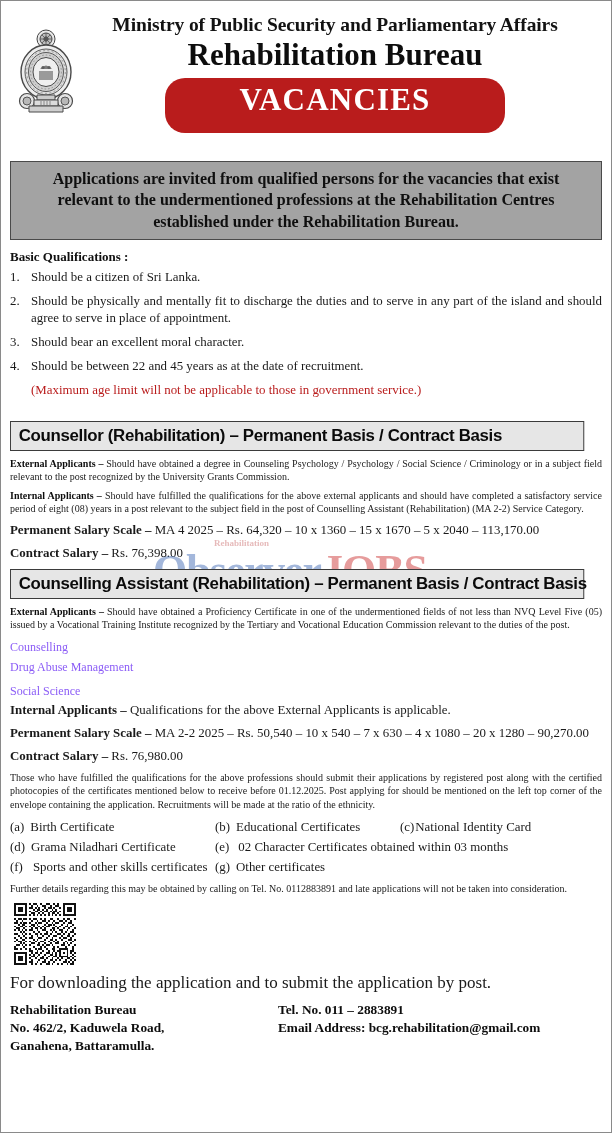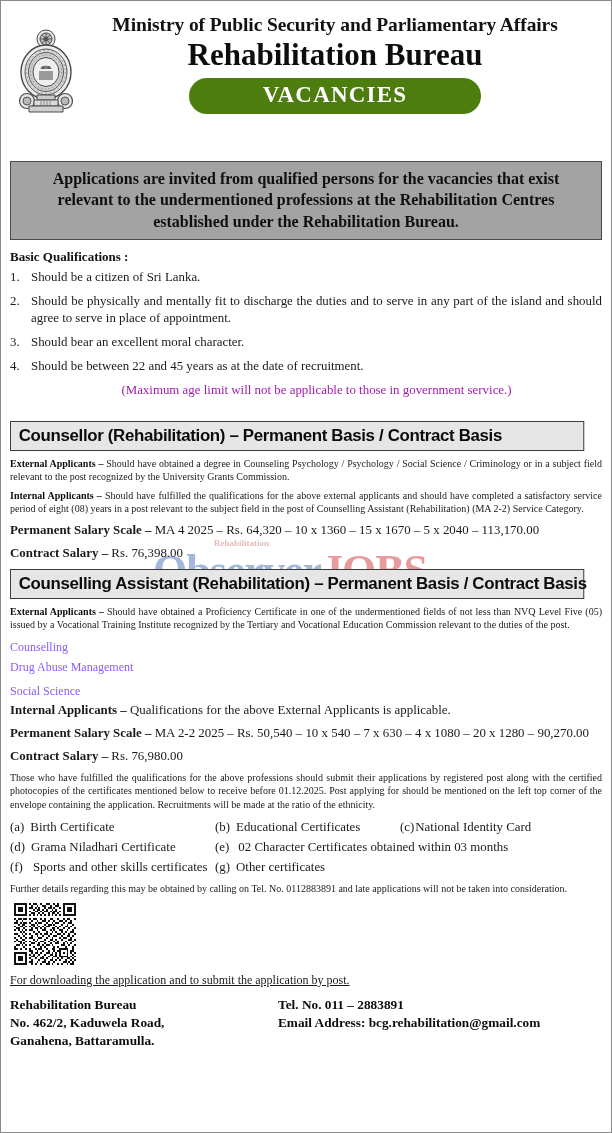--- a/index.html
+++ b/index.html
@@ -54,27 +54,27 @@
     line-height: 1.12;
     margin-top: 3px;
     color: #0d0d0d;
   }
   .vac-wrap {
     display: flex;
     justify-content: center;
     margin-top: 5px;
   }
   .vacancies {
-    background: #4d7c0f;
+    background: #b91c1c;
     color: #ffffff;
     font-family: "Liberation Serif", serif;
     font-weight: bold;
-    font-size: 23px;
+    font-size: 31px;
     letter-spacing: 1.2px;
-    padding: 3px 74px 5px 74px;
+    padding: 3px 74px 14px 74px;
     border-radius: 20px;
     line-height: 1.22;
   }
 
   
   .body-area {
     padding: 0 9px;
     position: relative;
   }
 
@@ -112,22 +112,21 @@
     flex: 0 0 21px;
   }
   ol.quals li .txt {
     flex: 1;
     text-align: justify;
   }
   .note-indent {
     font-size: 12.9px;
     line-height: 1.33;
     margin: -1px 0 22px 21px;
-    color: #a21caf;
-    text-align: center;
+    color: #b91c1c;
   }
 
   
   .sec-bar {
     border: 1.4px solid #3b3b3b;
     background: #e6e6e6;
     font-family: "Liberation Sans Narrow", "Liberation Sans", sans-serif;
     font-weight: bold;
     font-size: 17.4px;
     letter-spacing: -0.35px;
@@ -183,24 +182,23 @@
   .c-f { width: 205px; }
   .c-g { width: auto; }
 
   
   .qr-block { margin: 8px 0 0 4px; }
   .qr {
     width: 62px; height: 62px;
     display: block;
   }
   .dl-note {
-    font-size: 12px;
+    font-size: 17px;
     margin: 8px 0 8px 0;
     color: #1a1a1a;
-    text-decoration: underline;
   }
   .footer-cols {
     display: flex;
     font-weight: bold;
     font-size: 13.3px;
     line-height: 1.36;
     color: #0d0d0d;
   }
   .fc-left { width: 268px; }
   .fc-right { flex: 1; }

